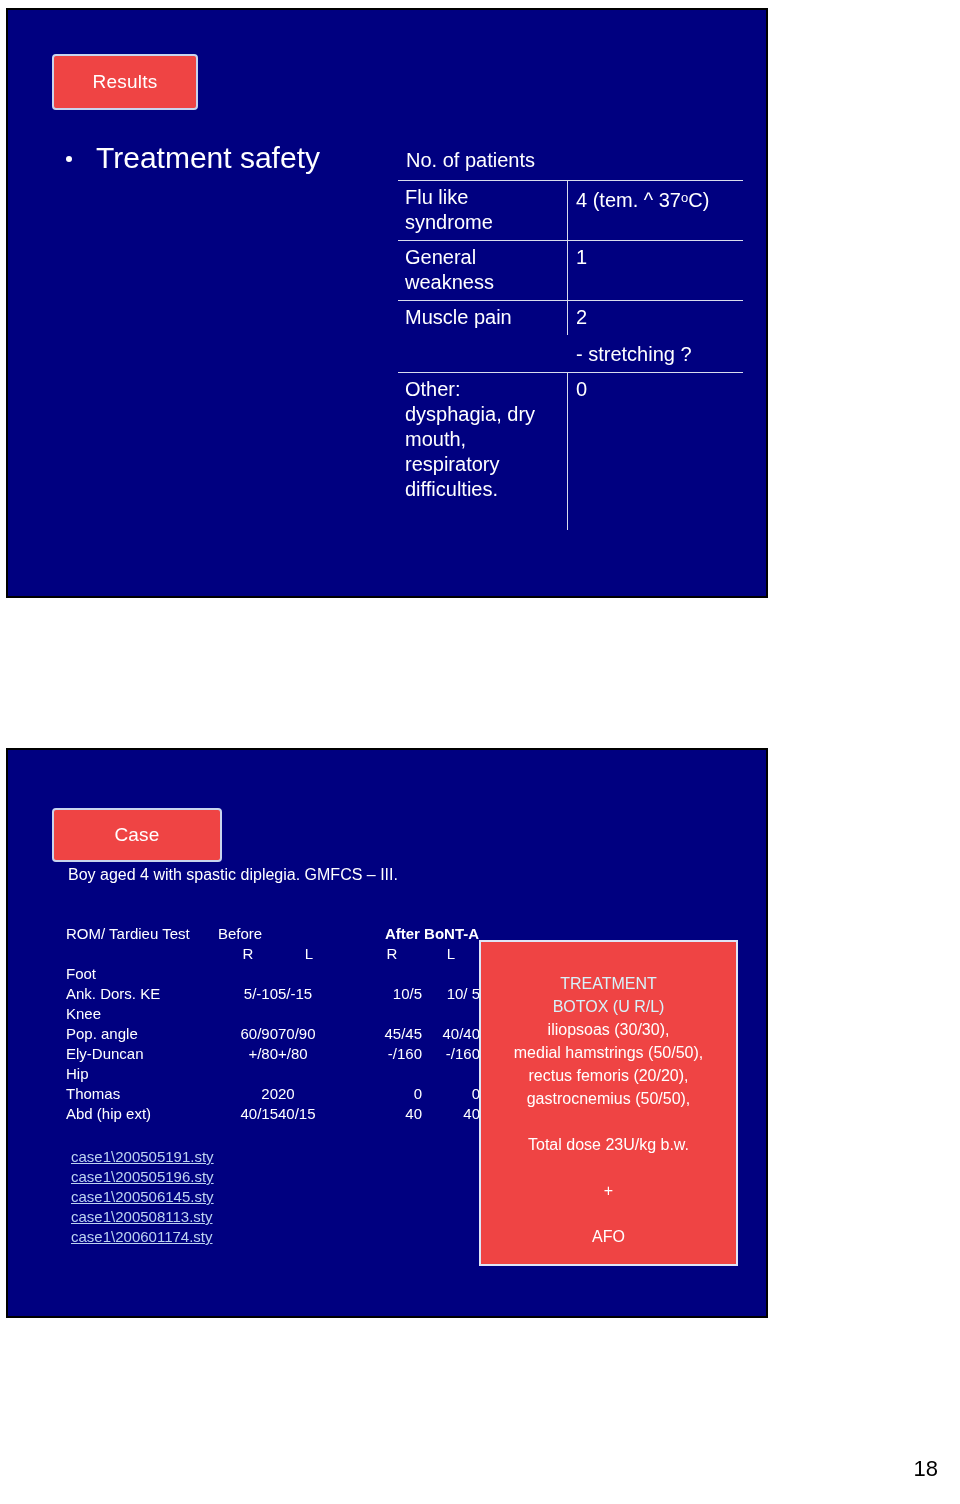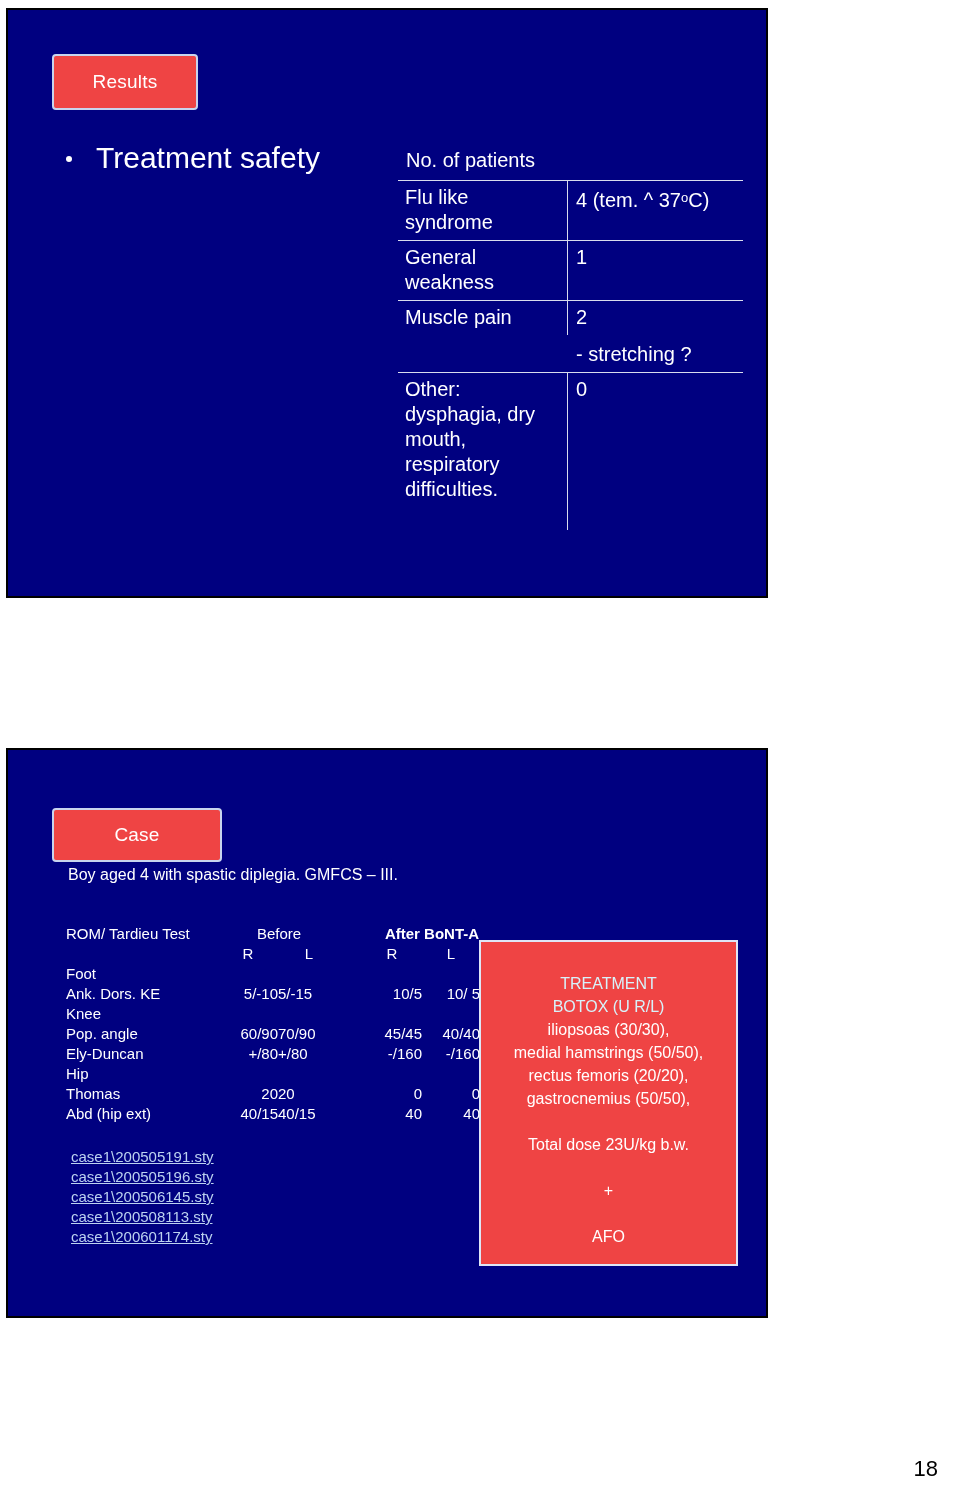--- a/index.html
+++ b/index.html
@@ -166,21 +166,21 @@
   .rom-label { width: 152px; flex: none; }
   .rom-c1 { width: 60px; flex: none; text-align: right; }
   .rom-c2 { width: 62px; flex: none; }
   .rom-gap { width: 22px; flex: none; }
   .rom-c3 { width: 60px; flex: none; text-align: right; }
   .rom-c4 { width: 58px; flex: none; text-align: right; }
   .rom-head .rom-c1,
   .rom-head .rom-c2,
   .rom-head .rom-c3,
   .rom-head .rom-c4 { text-align: center; }
-  .rom-head-before { width: 122px; flex: none; text-align: center; }
+  .rom-head-before { width: 122px; flex: none; }
   .rom-head-after { width: 140px; flex: none; text-align: center; font-weight: bold; }
 
   
   #file-links {
     position: absolute;
     left: 63px;
     top: 397px;
     color: #bcd2f0;
     font-size: 15px;
   }

